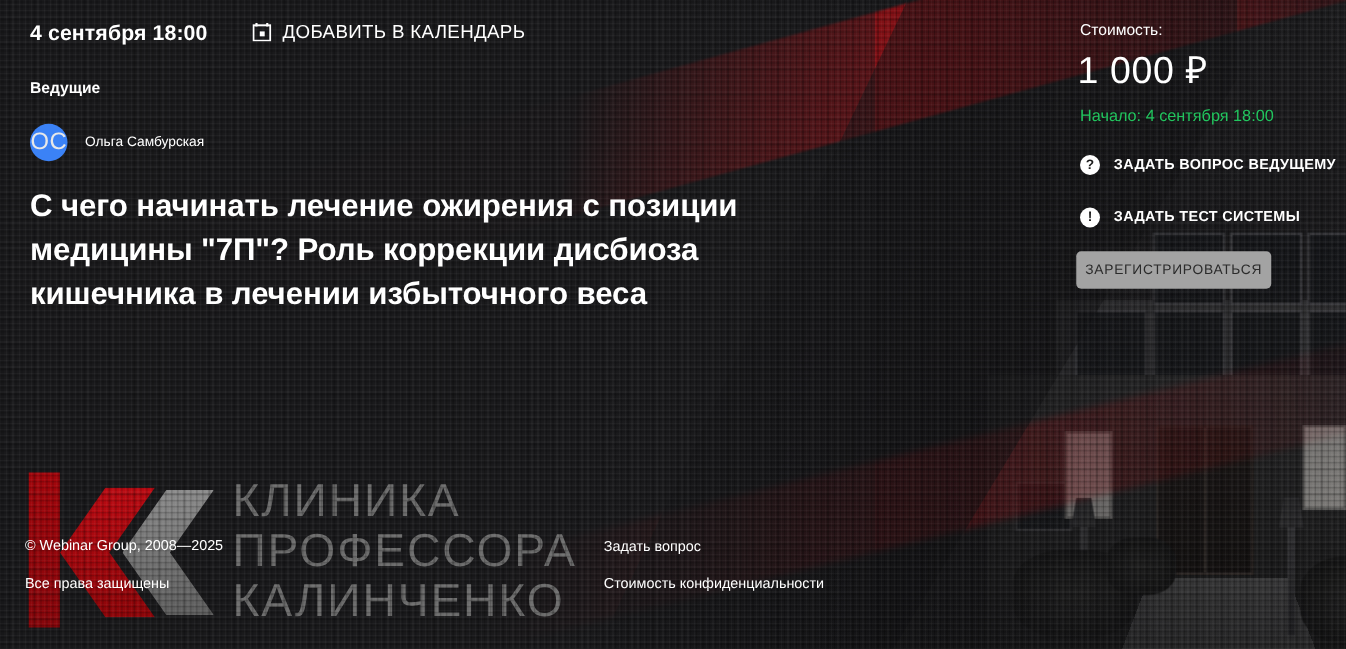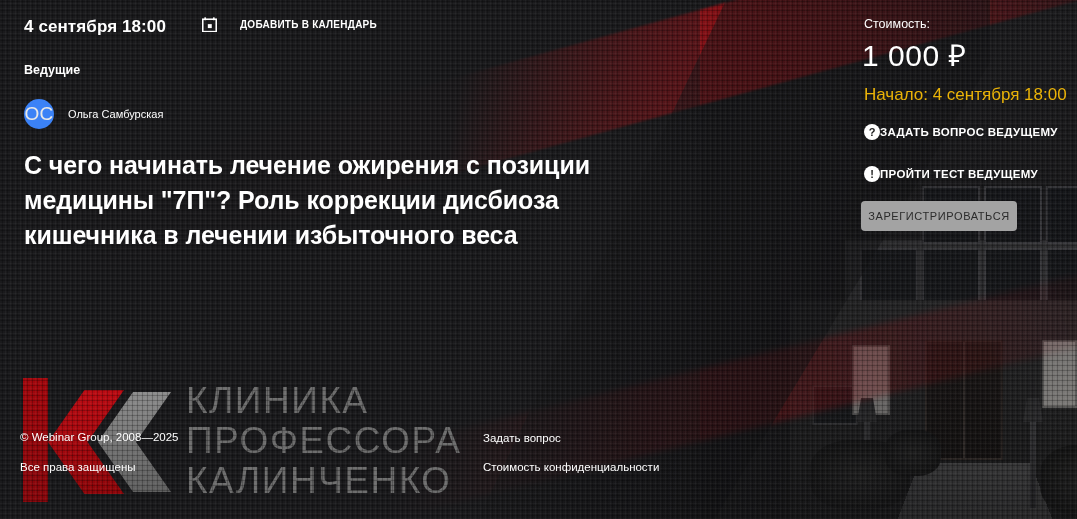--- a/index.html
+++ b/index.html
@@ -175,24 +175,24 @@
   }
   .cal-link {
     display: flex; align-items: center;
     margin-left: 36px;
     cursor: pointer;
     text-decoration: none;
   }
   .cal-icon { width: 15px; height: 15px; display: block; }
   .cal-label {
     color: #ffffff;
-    font-size: 10px;
-    font-weight: bold;
+    font-size: 15px;
+    font-weight: normal;
     letter-spacing: 0.25px;
-    margin-left: 23px;
+    margin-left: 9px;
     white-space: nowrap;
   }
 
   .hosts-label {
     position: absolute; left: 24px; top: 63px;
     color: #ffffff;
     font-size: 12.5px;
     font-weight: bold;
   }
 
@@ -228,38 +228,39 @@
   .price-label {
     position: absolute; left: 864px; top: 17px;
     color: #ffffff; font-size: 12.5px;
   }
   .price-value {
     position: absolute; left: 862px; top: 34px;
     color: #ffffff; font-size: 30px; font-weight: 300; letter-spacing: 0.5px;
   }
   .start-text {
     position: absolute; left: 864px; top: 85px;
-    color: #eab308; font-size: 17px; white-space: nowrap;
+    color: #22c55e; font-size: 13px; white-space: nowrap;
   }
 
   .action-link {
     position: absolute; left: 864px;
     display: flex; align-items: center;
     cursor: pointer; text-decoration: none;
   }
   .action-link.a1 { top: 124px; }
   .action-link.a2 { top: 166px; }
   .round-icon {
     width: 16px; height: 16px; border-radius: 50%;
     background: #ffffff; color: #1b1b1b;
     display: flex; align-items: center; justify-content: center;
     font-size: 11px; font-weight: bold; line-height: 1;
     flex: 0 0 auto;
   }
   .action-label {
+    margin-left: 11px;
     color: #ffffff;
     font-size: 11.5px;
     font-weight: bold;
     letter-spacing: 0.3px;
     white-space: nowrap;
   }
 
   .register-btn {
     position: absolute; left: 861px; top: 201px;
     width: 156px; height: 30px;
@@ -400,21 +401,21 @@
     <div class="price-value">1 000 ₽</div>
     <div class="start-text">Начало: 4 сентября 18:00</div>
 
     <a class="action-link a1">
       <span class="round-icon">?</span>
       <span class="action-label">ЗАДАТЬ ВОПРОС ВЕДУЩЕМУ</span>
     </a>
 
     <a class="action-link a2">
       <span class="round-icon">!</span>
-      <span class="action-label">ПРОЙТИ ТЕСТ ВЕДУЩЕМУ</span>
+      <span class="action-label">ЗАДАТЬ ТЕСТ СИСТЕМЫ</span>
     </a>
 
     <button class="register-btn">ЗАРЕГИСТРИРОВАТЬСЯ</button>
 
     <div class="foot-copy">© Webinar Group, 2008—2025</div>
     <div class="foot-rights">Все права защищены</div>
     <a class="foot-link l1">Задать вопрос</a>
     <a class="foot-link l2">Стоимость конфиденциальности</a>
 
   </div>

